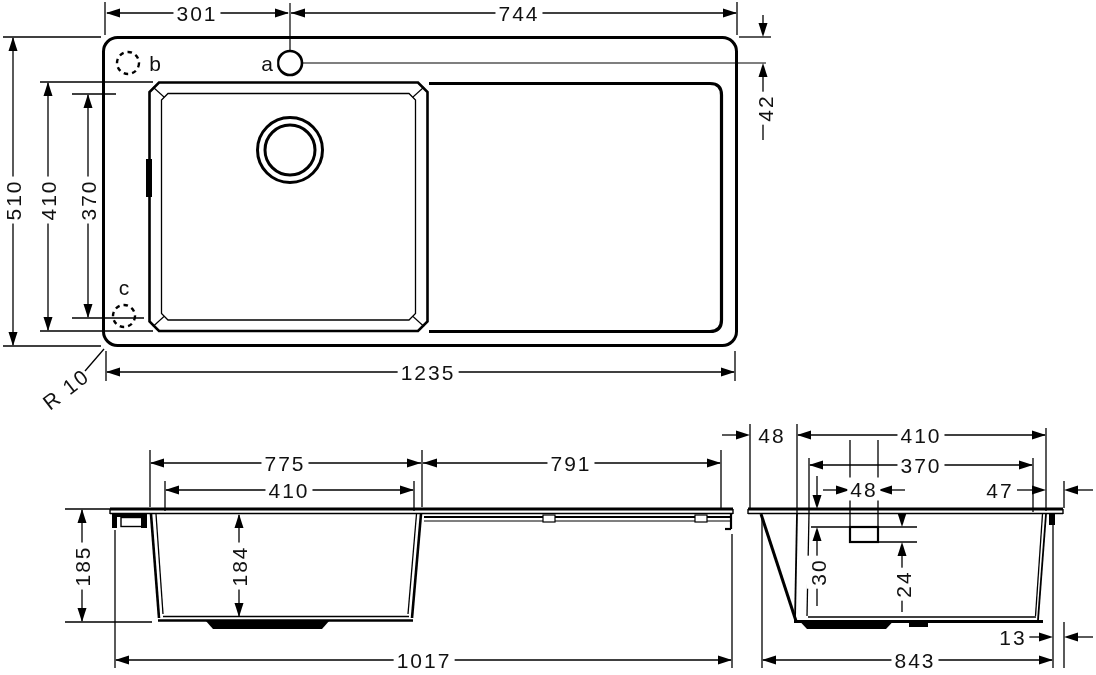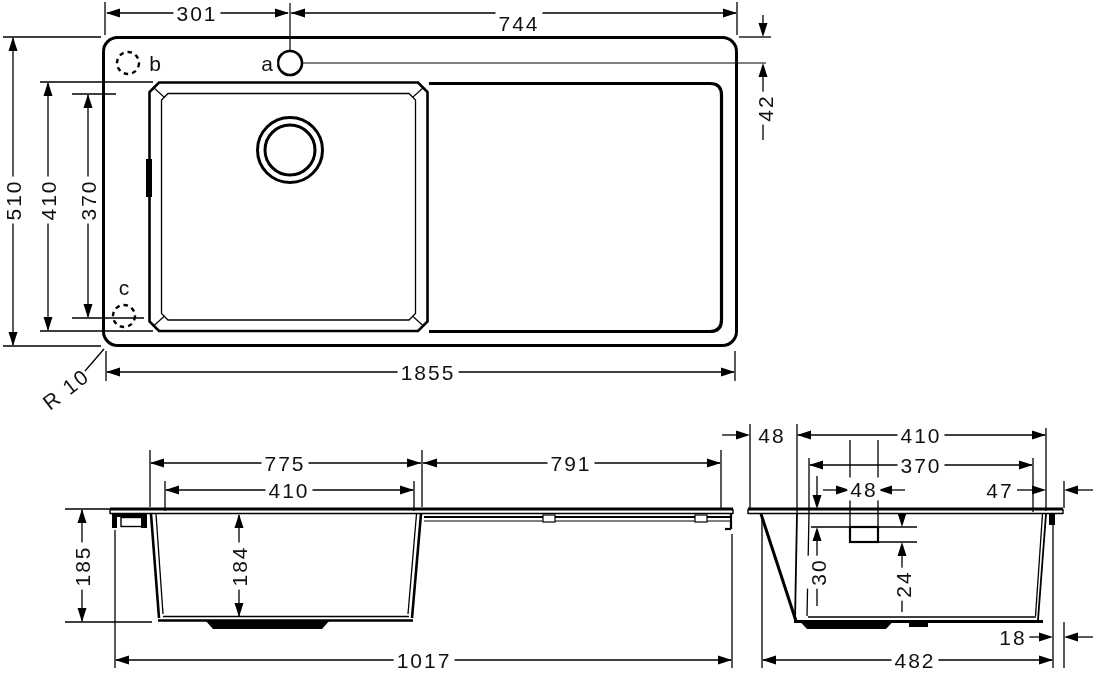--- a/index.html
+++ b/index.html
@@ -226,41 +226,41 @@
     <line x1="1064" y1="622" x2="1064" y2="668"></line>
 
     <line x1="762" y1="516" x2="762" y2="668"></line>
     <line x1="763" y1="660" x2="1052" y2="660"></line>
     <polygon class="f" points="762,660 776,655.5 776,664.5"></polygon>
     <polygon class="f" points="1053,660 1039,655.5 1039,664.5"></polygon>
   </g>
 </svg>
 
 <div class="dim" style="left:197px;top:13px">301</div>
-<div class="dim" style="left:519px;top:23px">744</div>
+<div class="dim" style="left:519px;top:13px">744</div>
 <div class="dim v" style="left:765px;top:108px">42</div>
 <div class="dim v" style="left:13px;top:200px">510</div>
 <div class="dim v" style="left:48px;top:200px">410</div>
 <div class="dim v" style="left:88px;top:200px">370</div>
-<div class="dim" style="left:428px;top:372px">1855</div>
+<div class="dim" style="left:428px;top:372px">1235</div>
 <div class="dim r10" style="left:66px;top:389px">R 10</div>
 <div class="dim hole" style="left:268px;top:63px">a</div>
 <div class="dim hole" style="left:156px;top:63px">b</div>
 <div class="dim hole" style="left:125px;top:287px">c</div>
 
 <div class="dim" style="left:285px;top:463px">775</div>
 <div class="dim" style="left:571px;top:463px">791</div>
 <div class="dim" style="left:289px;top:490px">410</div>
 <div class="dim v" style="left:82px;top:566px">185</div>
 <div class="dim v" style="left:239px;top:566px">184</div>
 <div class="dim" style="left:424px;top:660px">1017</div>
 
 <div class="dim" style="left:772px;top:435px">48</div>
 <div class="dim" style="left:921px;top:435px">410</div>
 <div class="dim" style="left:921px;top:465px">370</div>
 <div class="dim" style="left:864px;top:489px">48</div>
 <div class="dim" style="left:1000px;top:490px">47</div>
 <div class="dim v" style="left:818px;top:572px">30</div>
 <div class="dim v" style="left:903px;top:584px">24</div>
-<div class="dim" style="left:1013px;top:637px">18</div>
-<div class="dim" style="left:915px;top:660px">482</div>
+<div class="dim" style="left:1013px;top:637px">13</div>
+<div class="dim" style="left:915px;top:660px">843</div>
 
 </div>
 
 </body></html>

